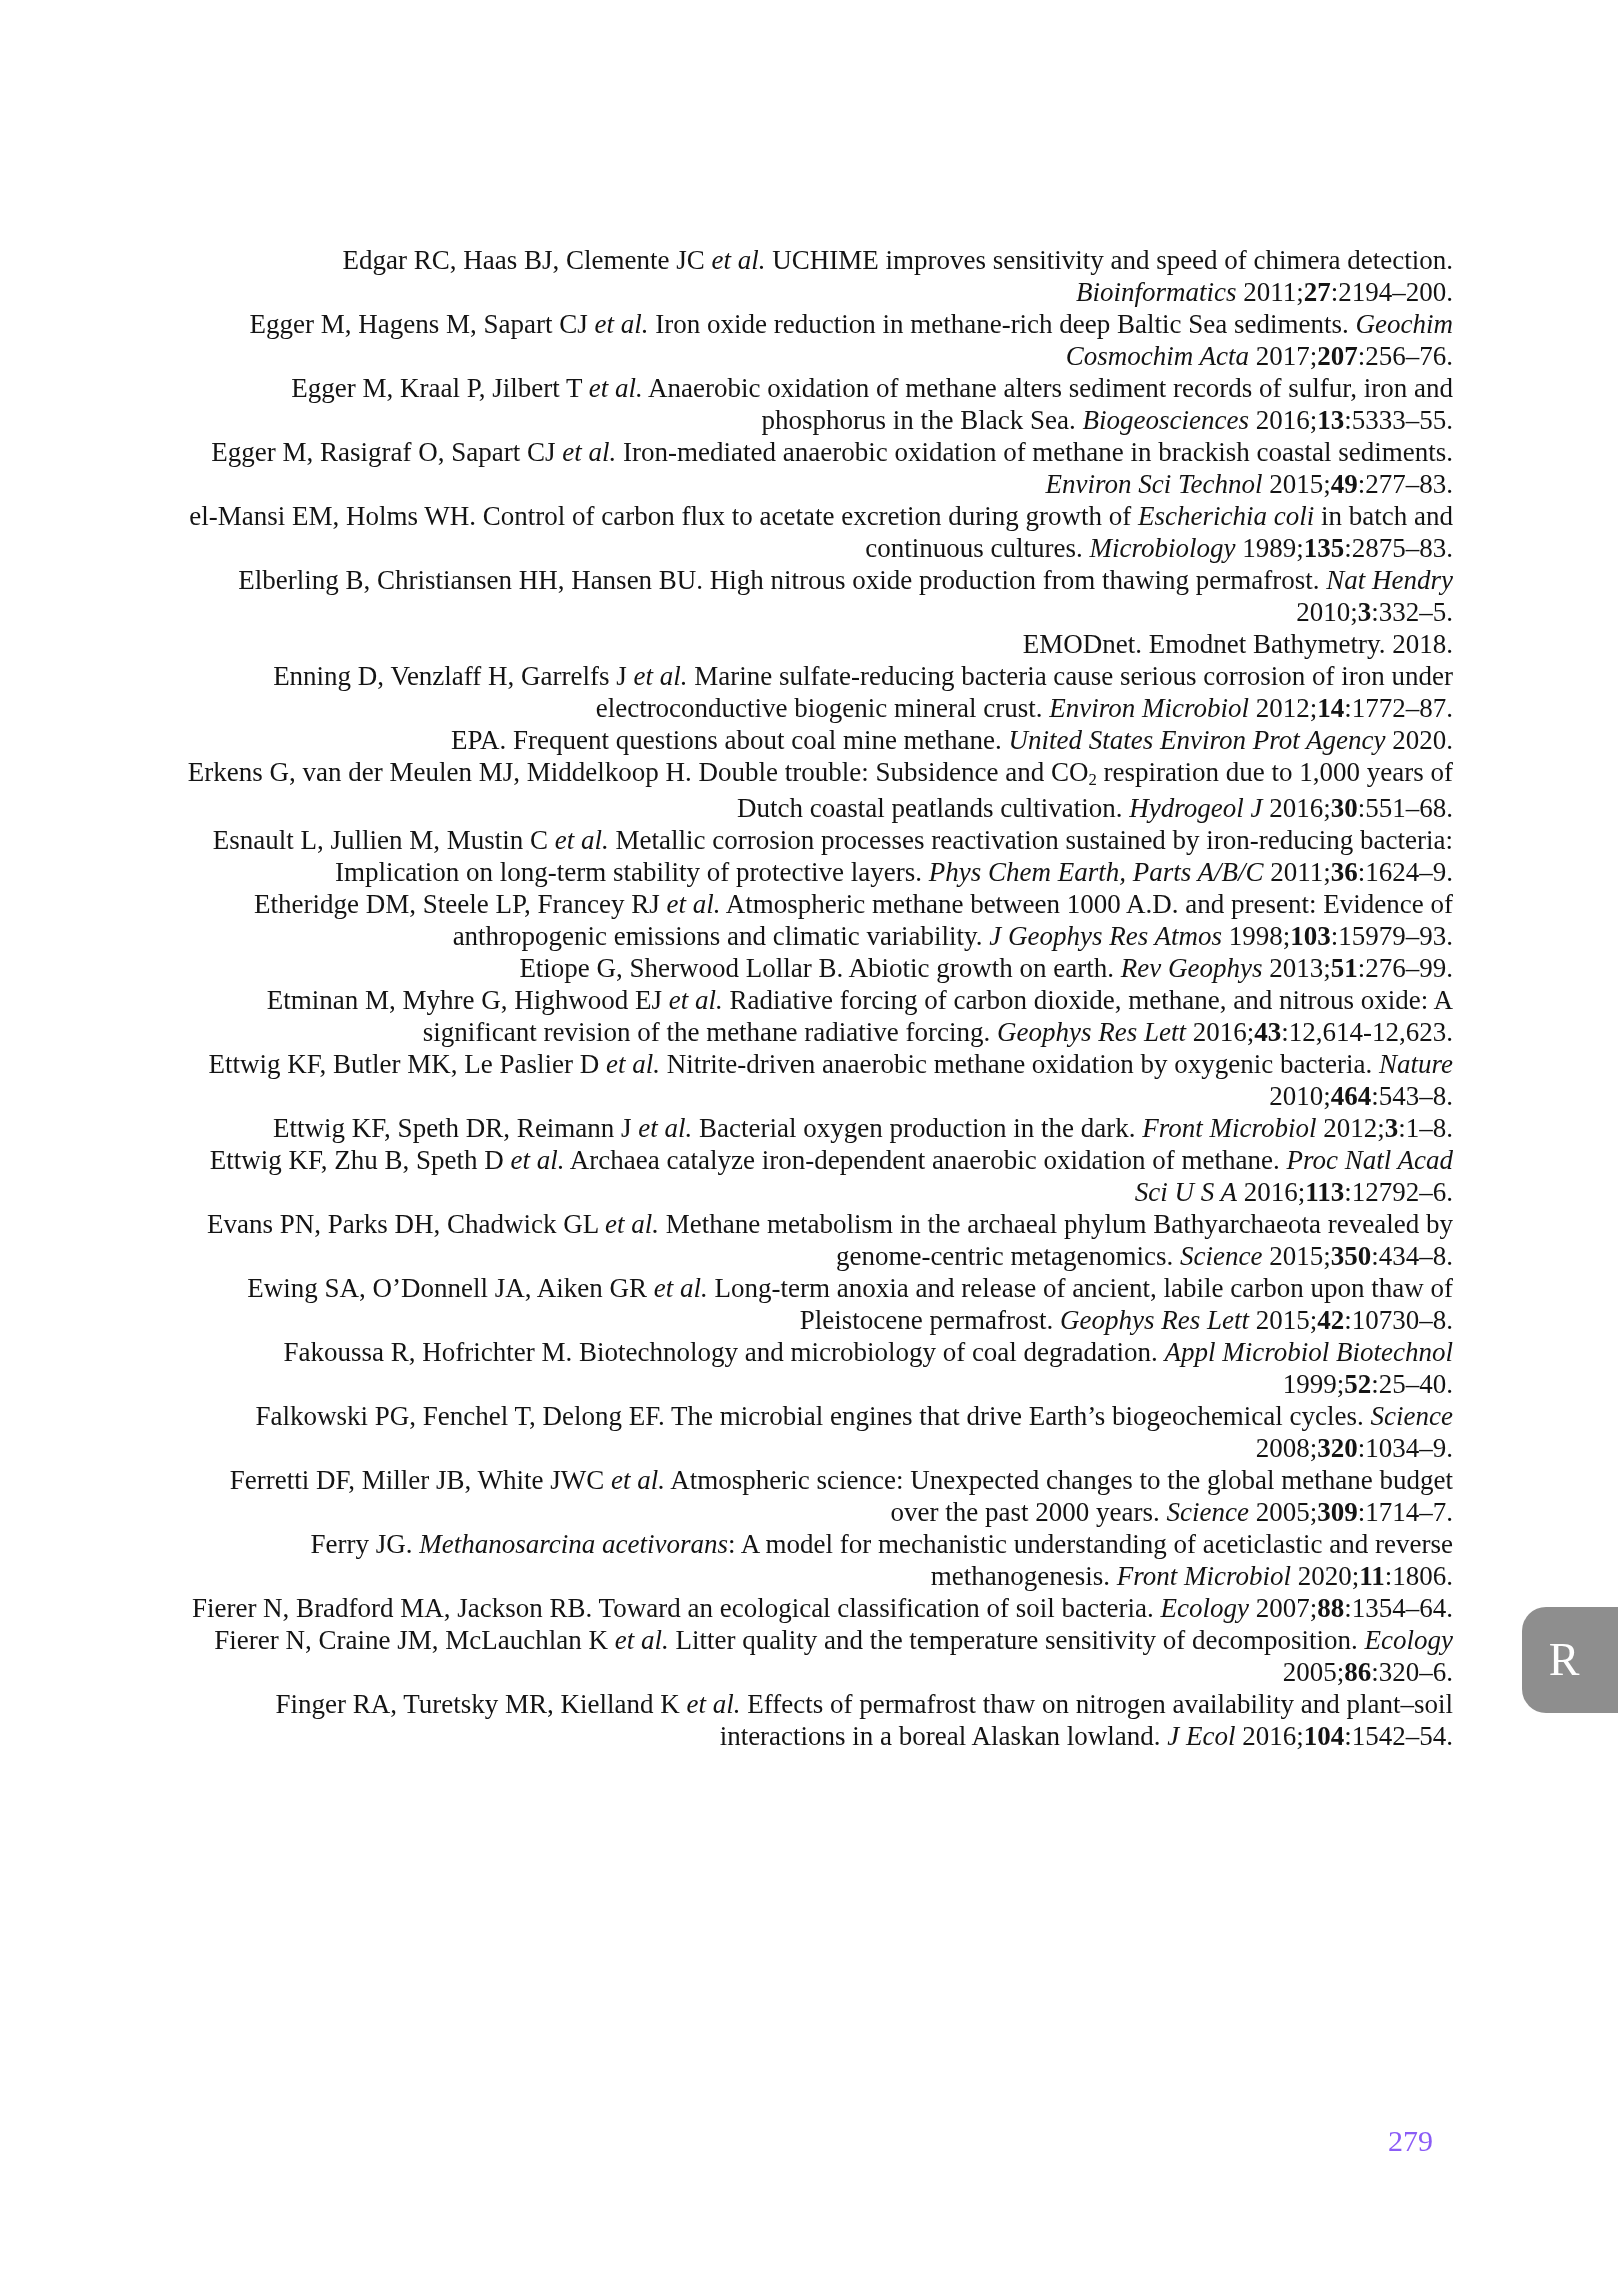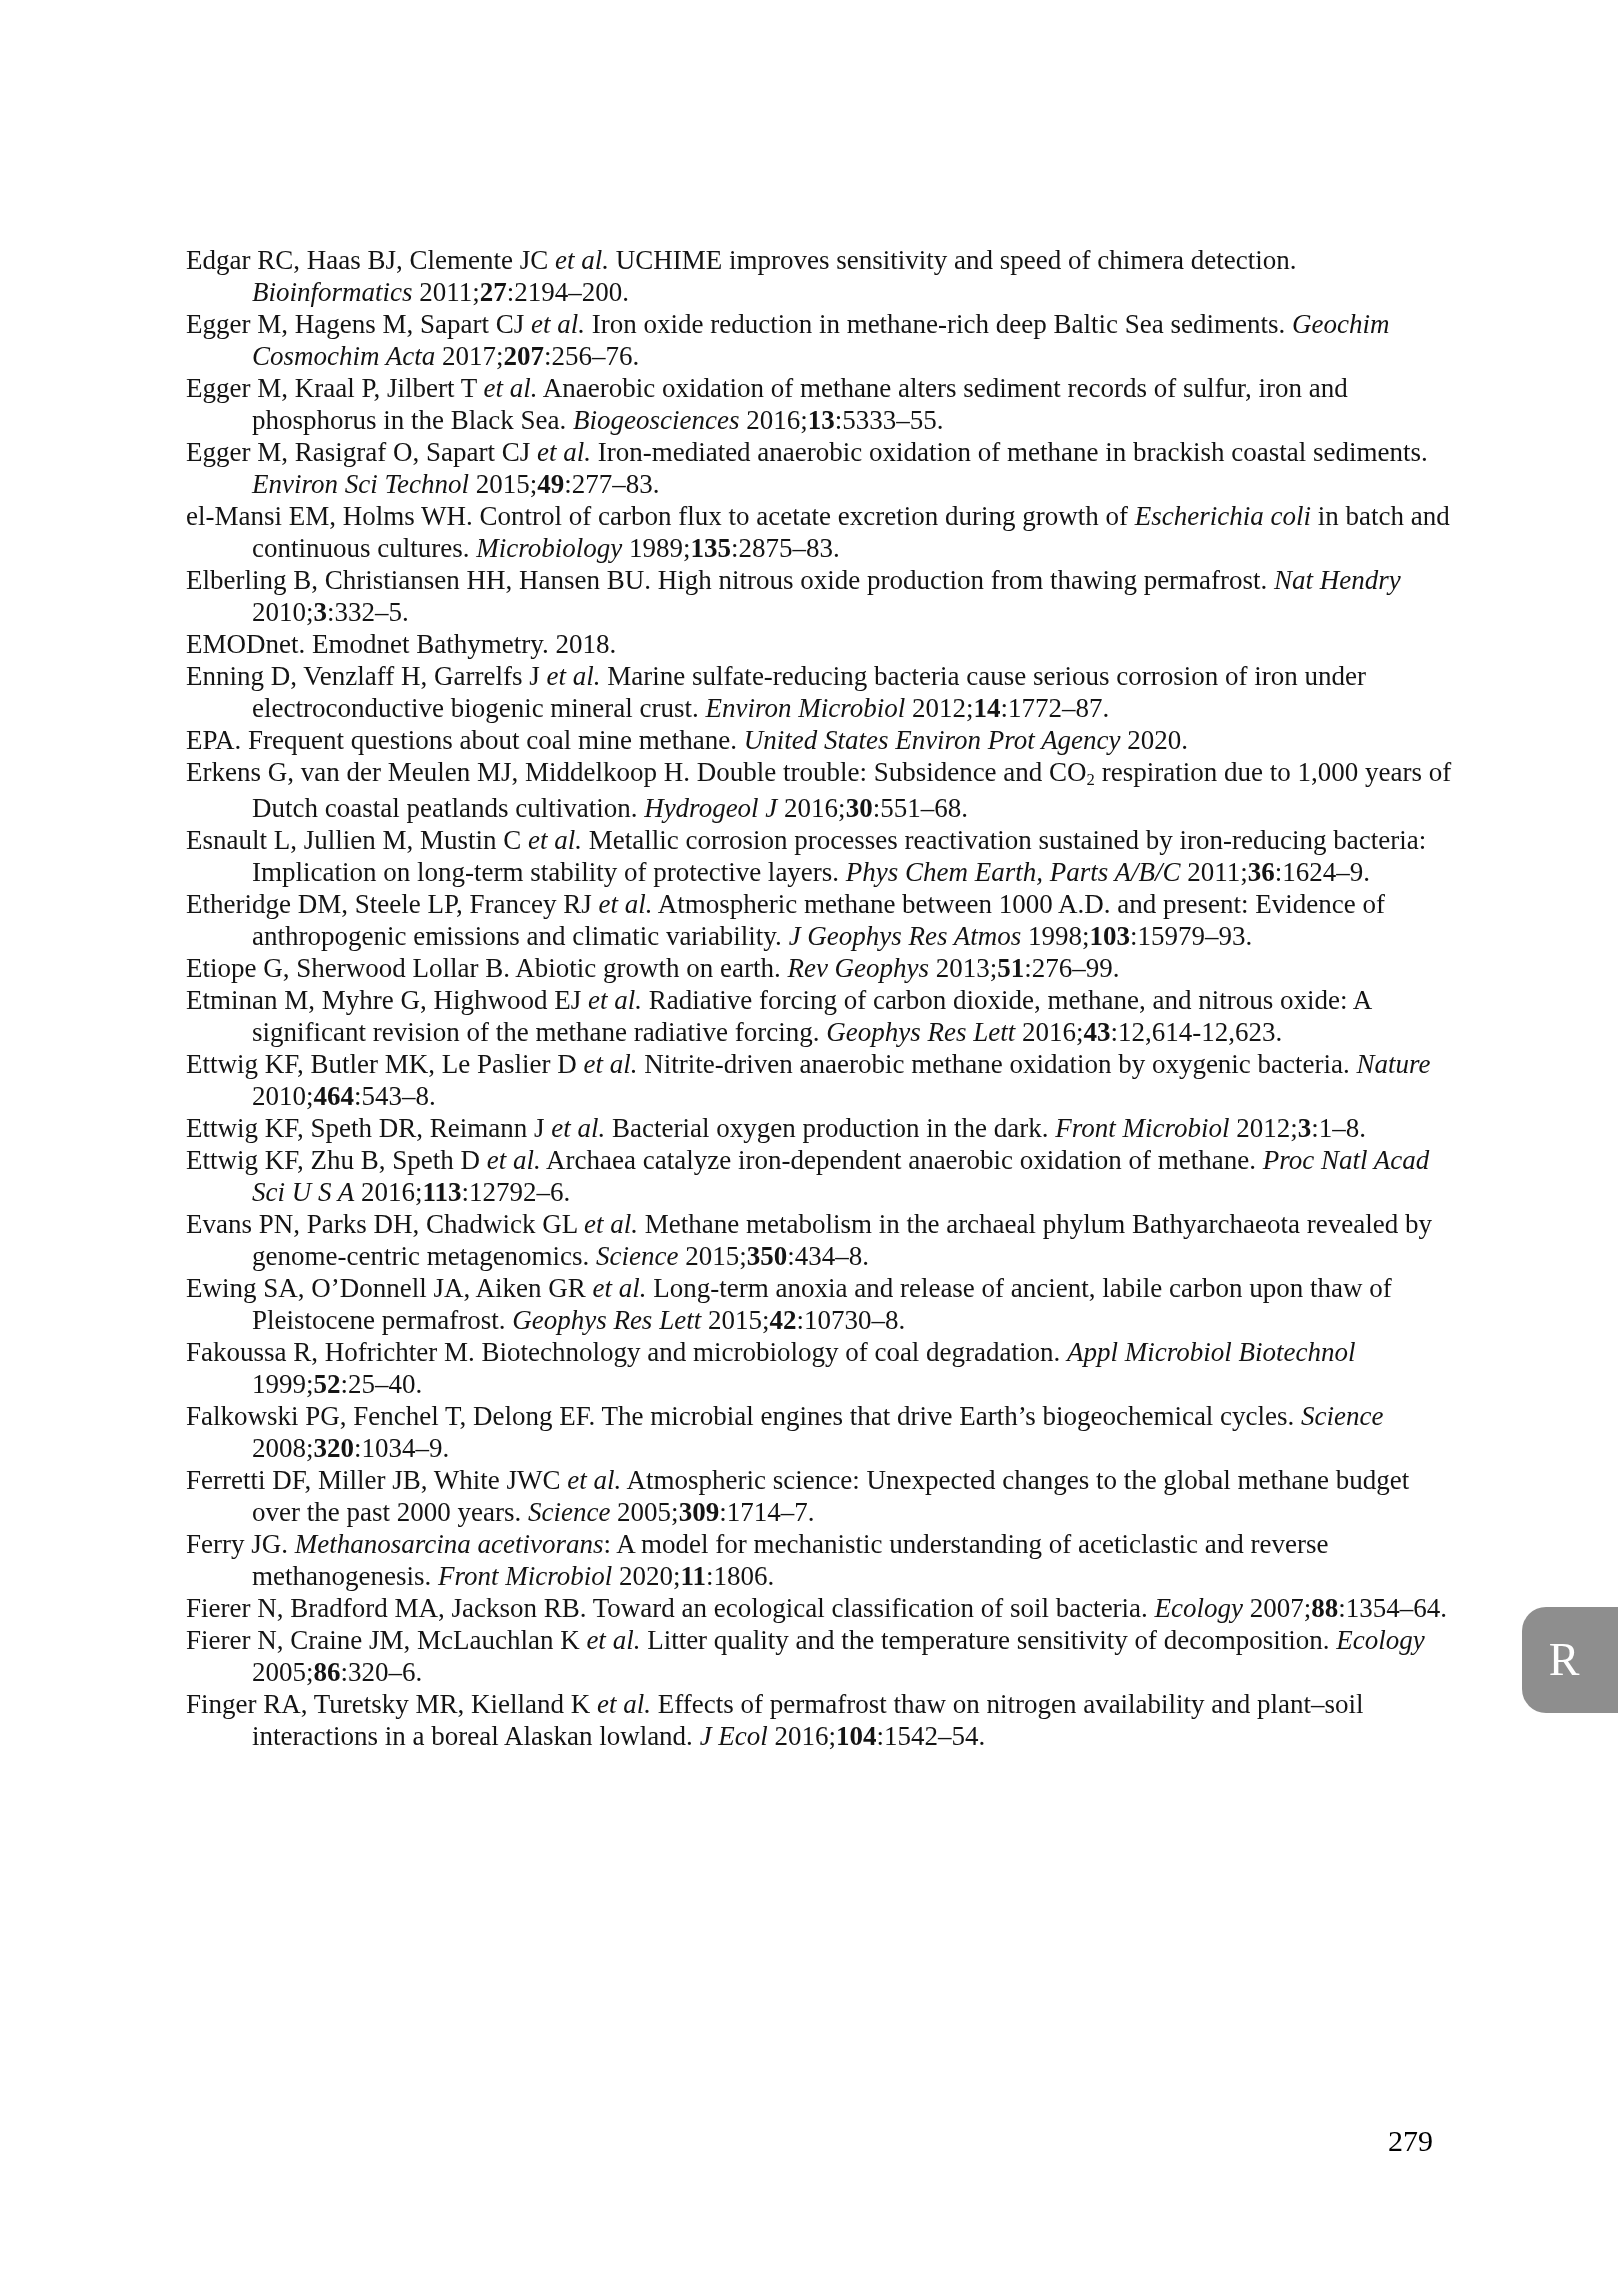--- a/index.html
+++ b/index.html
@@ -15,21 +15,21 @@
     font-family: "Liberation Serif", serif;
     color: #141414;
   }
   .refs {
     position: absolute;
     left: 186px;
     top: 244px;
     width: 1267px;
     font-size: 27px;
     line-height: 32px;
-    text-align: left;
+    text-align: right;
   }
   p.ref {
     margin: 0;
     padding-left: 66px;
     text-indent: -66px;
   }
   p.ref.section-start {
     margin-top: 20px;
   }
   .seg-n { font-style: normal; }
@@ -62,21 +62,21 @@
     font-size: 46px;
     line-height: 1;
     transform: translateX(-6px);
   }
   .page-number {
     position: absolute;
     left: 1388px;
     top: 2123px;
     font-size: 30px;
     line-height: 1.2;
-    color: #000000;
+    color: #8b5cf6;
   }
 </style>
 </head>
 <body>
 
 <div class="refs">
     <p class="ref"><span class="seg-n">Edgar RC, Haas BJ, Clemente JC </span><span class="seg-i">et al.</span><span class="seg-n"> UCHIME improves sensitivity and speed of chimera detection. </span><span class="seg-i">Bioinformatics</span><span class="seg-n"> 2011;</span><span class="seg-b">27</span><span class="seg-n">:2194–200.</span></p>
     <p class="ref"><span class="seg-n">Egger M, Hagens M, Sapart CJ </span><span class="seg-i">et al.</span><span class="seg-n"> Iron oxide reduction in methane-rich deep Baltic Sea sediments. </span><span class="seg-i">Geochim Cosmochim Acta</span><span class="seg-n"> 2017;</span><span class="seg-b">207</span><span class="seg-n">:256–76.</span></p>
     <p class="ref"><span class="seg-n">Egger M, Kraal P, Jilbert T </span><span class="seg-i">et al.</span><span class="seg-n"> Anaerobic oxidation of methane alters sediment records of sulfur, iron and phosphorus in the Black Sea. </span><span class="seg-i">Biogeosciences</span><span class="seg-n"> 2016;</span><span class="seg-b">13</span><span class="seg-n">:5333–55.</span></p>
     <p class="ref"><span class="seg-n">Egger M, Rasigraf O, Sapart CJ </span><span class="seg-i">et al.</span><span class="seg-n"> Iron-mediated anaerobic oxidation of methane in brackish coastal sediments. </span><span class="seg-i">Environ Sci Technol</span><span class="seg-n"> 2015;</span><span class="seg-b">49</span><span class="seg-n">:277–83.</span></p>

